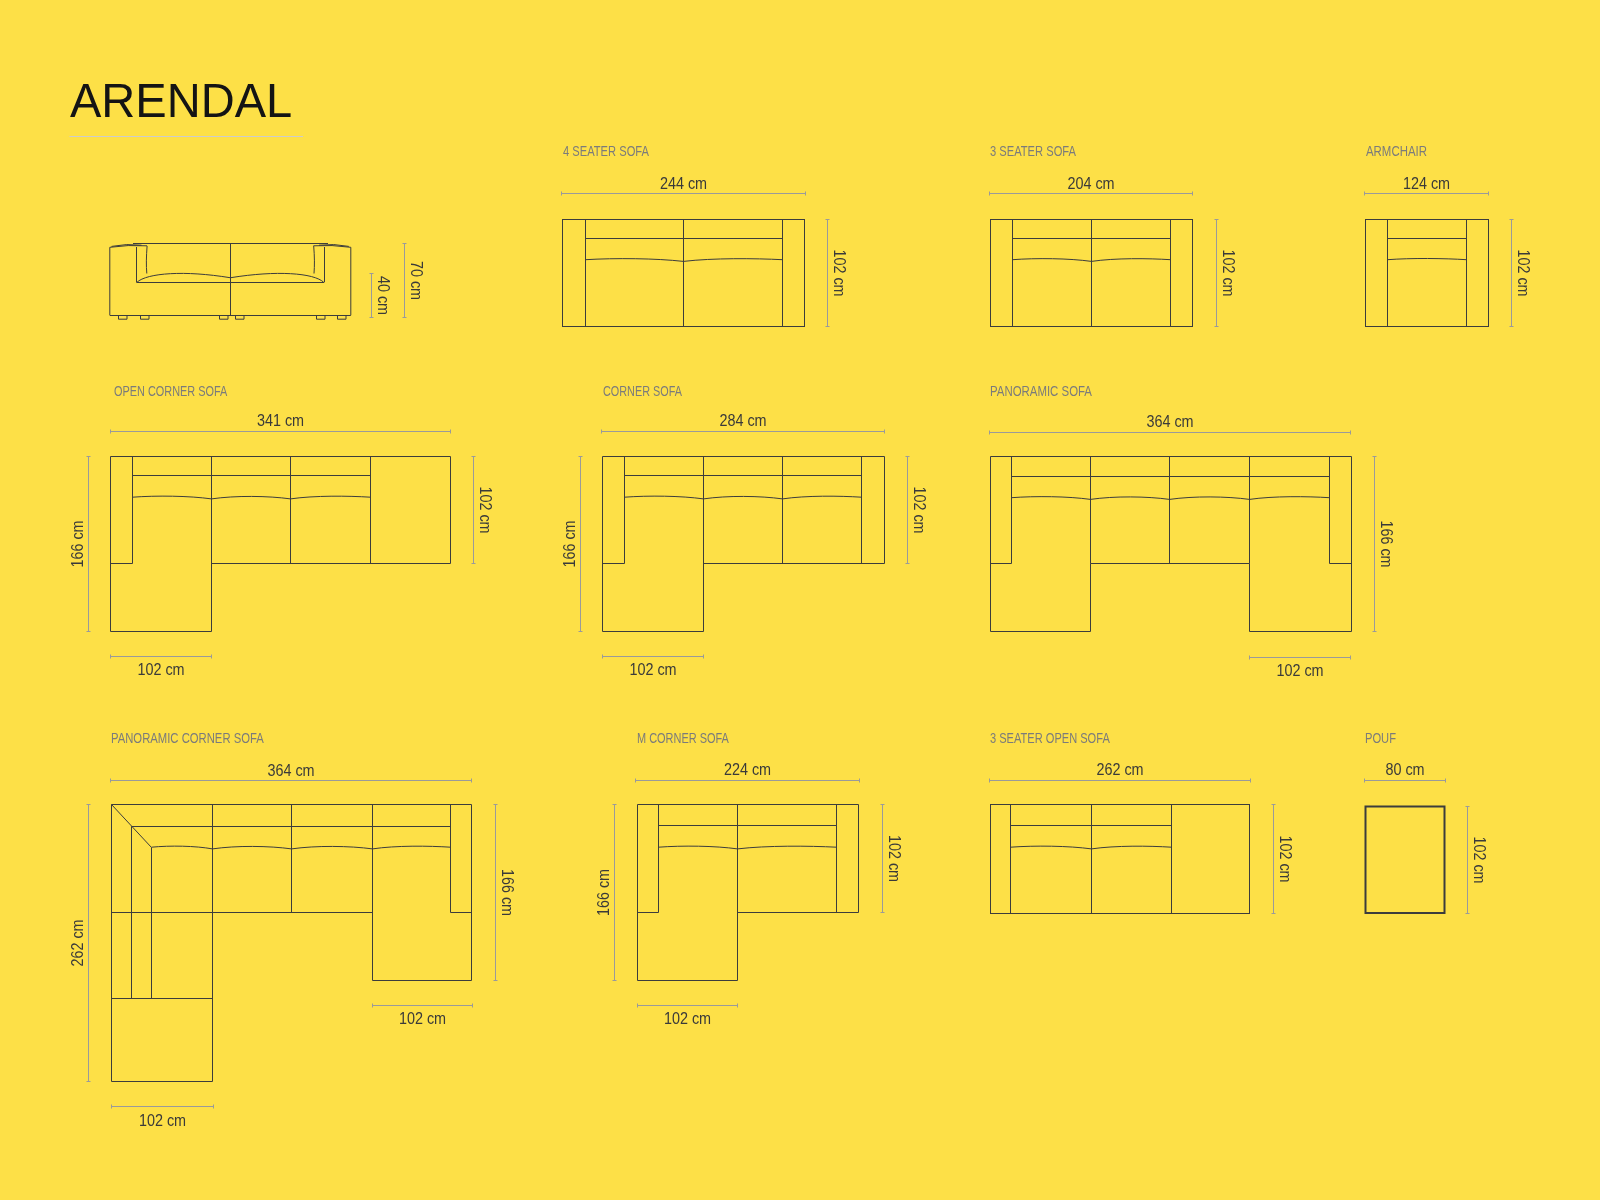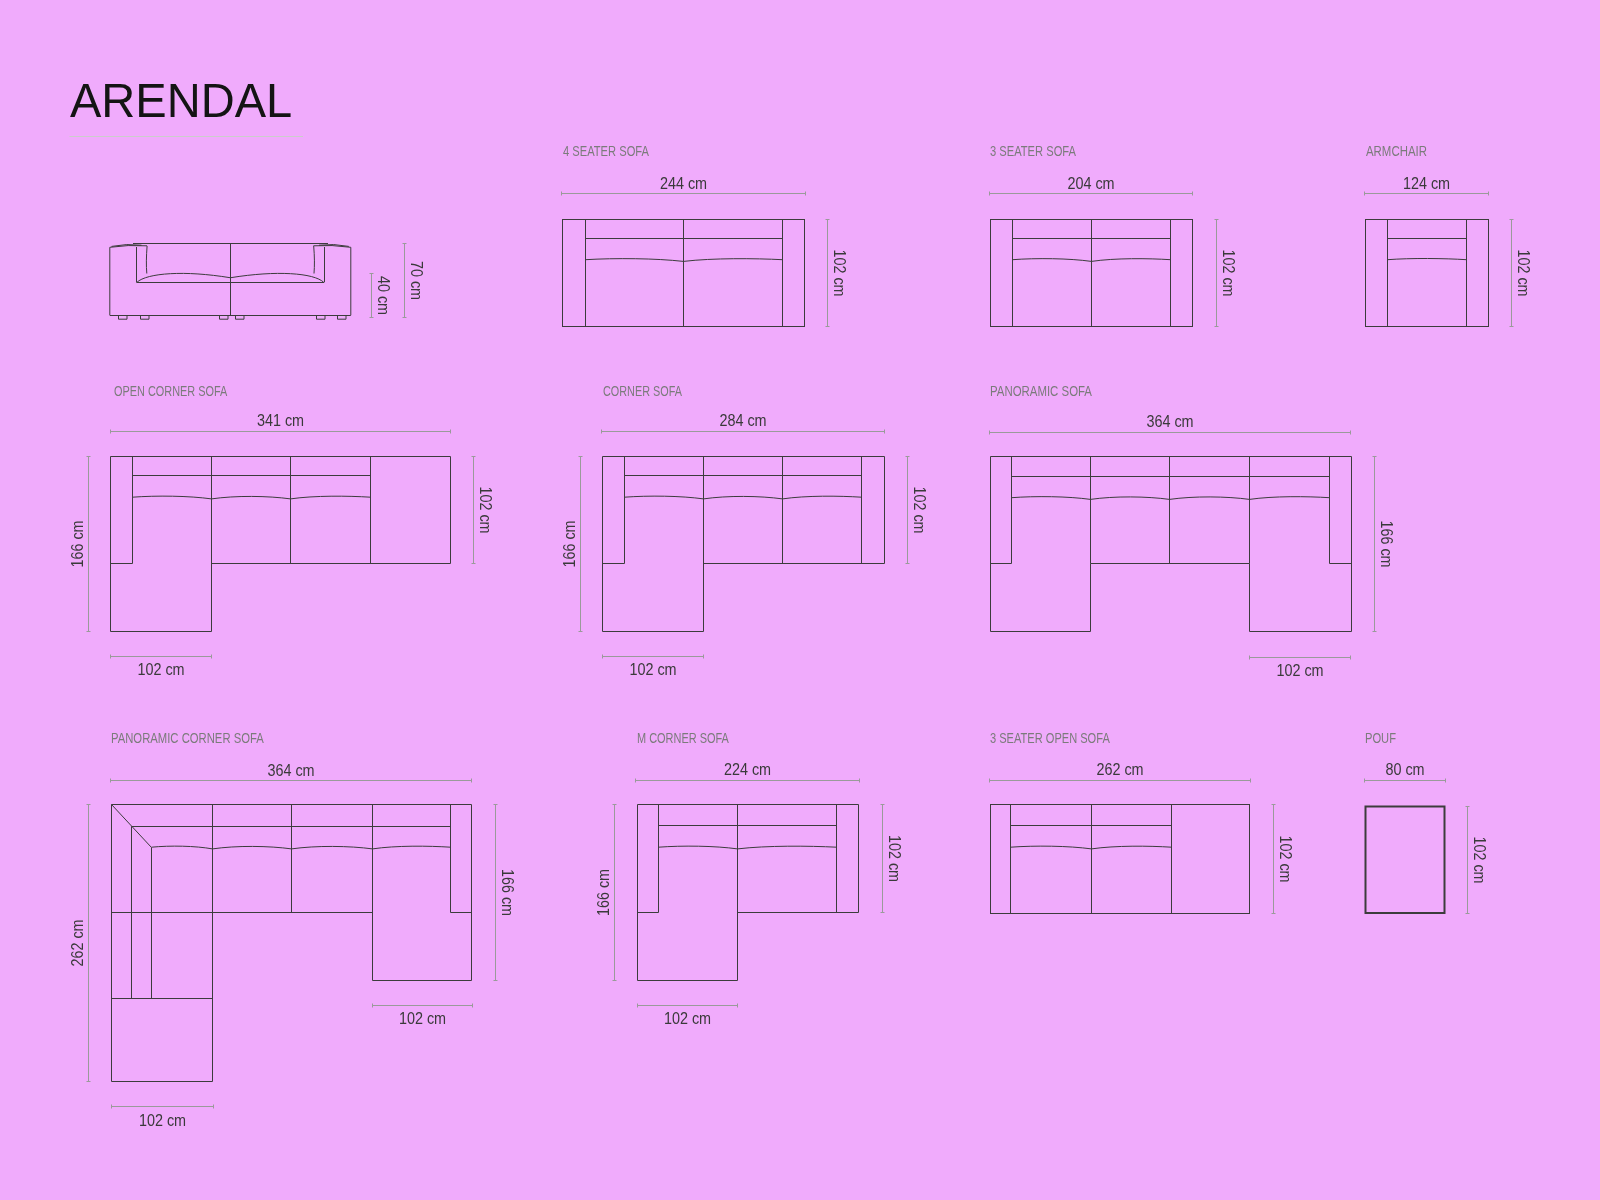--- a/index.html
+++ b/index.html
@@ -1,16 +1,16 @@
 <!DOCTYPE html>
 <html><head>
 <meta charset="utf-8">
 <style>
   html, body { margin: 0; padding: 0; background: #ffffff; }
-  .page { position: relative; width: 1600px; height: 1200px; background: #f0abfc; overflow: hidden; }
+  .page { position: relative; width: 1600px; height: 1200px; background: #fde047; overflow: hidden; }
   text { font-family: "Liberation Sans", sans-serif; }
   .dim { font-size: 16px; fill: #3a3a3a; text-anchor: middle; }
   .lbl { font-size: 15px; fill: #7b7b7b; }
 </style>
 </head>
 <body>
 <div class="page">
 <svg width="1600" height="1200" viewBox="0 0 1600 1200">
 
 <text font-size="48" fill="#141414" font-family="Liberation Sans, sans-serif" transform="translate(70 117) scale(0.98 1)">ARENDAL</text>

